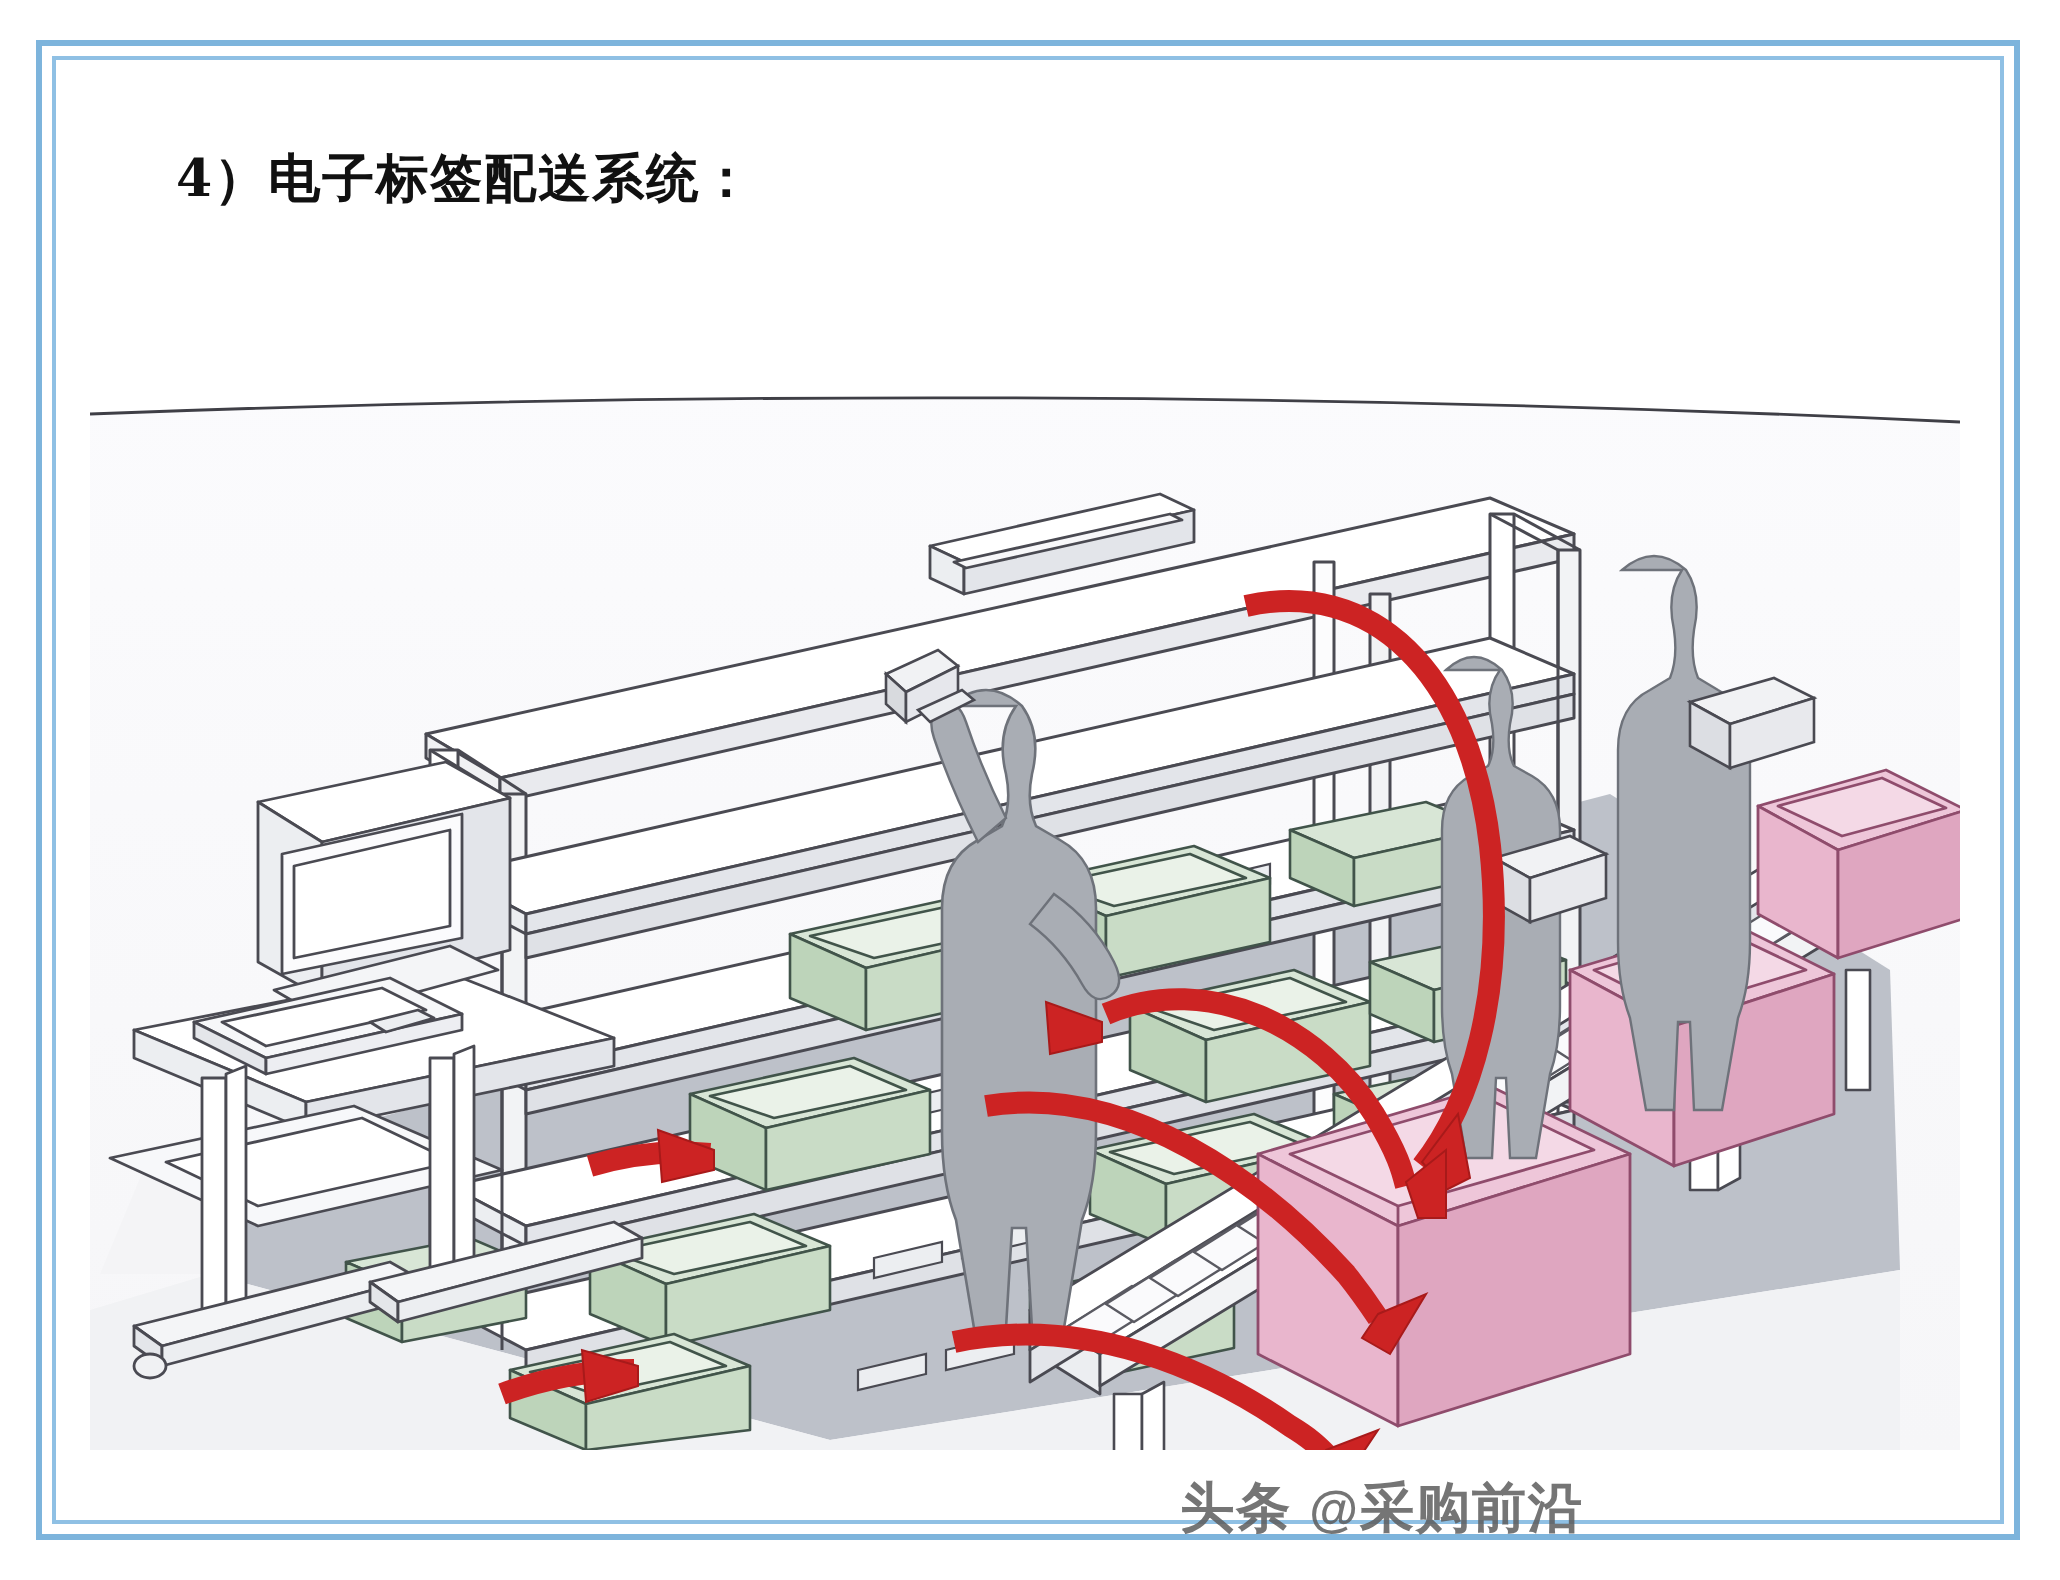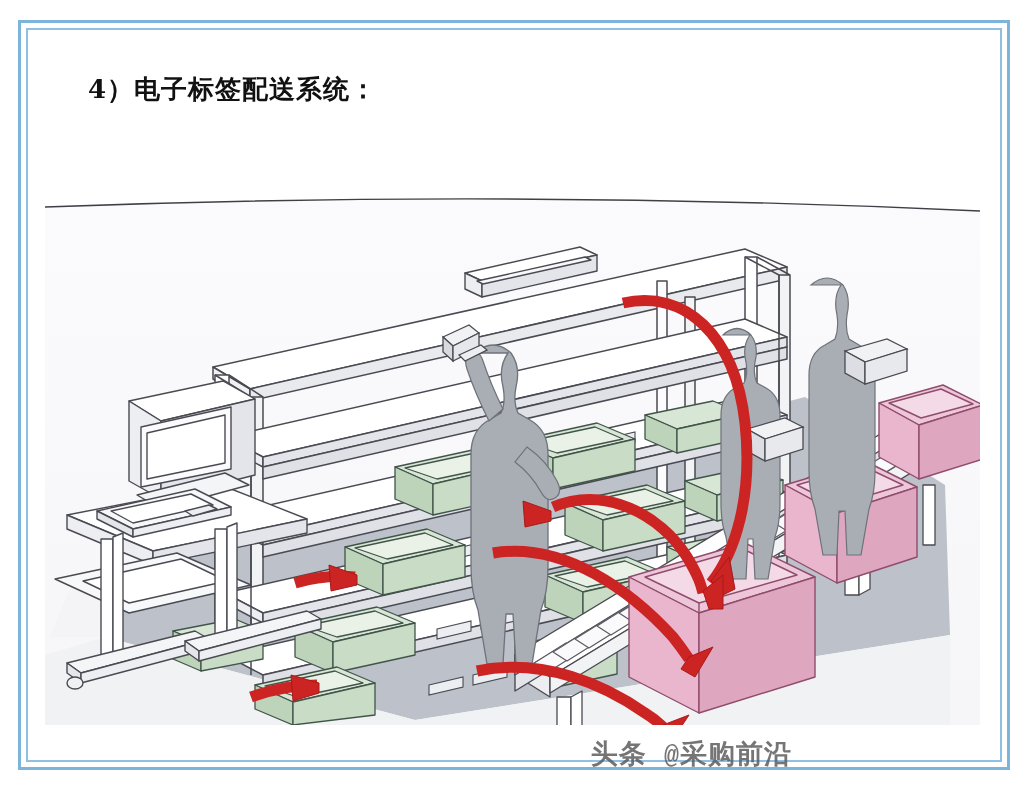--- a/index.html
+++ b/index.html
@@ -68,21 +68,21 @@
     display: block;
     width: 935px;
     height: 540px;
   }
 
   
   #watermark {
     position: absolute;
     right: 22px;
     bottom: 18px;
-    font-family: Liberation Mono, monospace;
+    font-family: Liberation Sans, sans-serif;
     font-size: 27px;
     font-weight: bold;
     color: #5d5d5d;
     opacity: 0.85;
     white-space: nowrap;
     letter-spacing: 1px;
   }
   #watermark .wm-at { font-size: 25px; }
 </style>
 </head>

